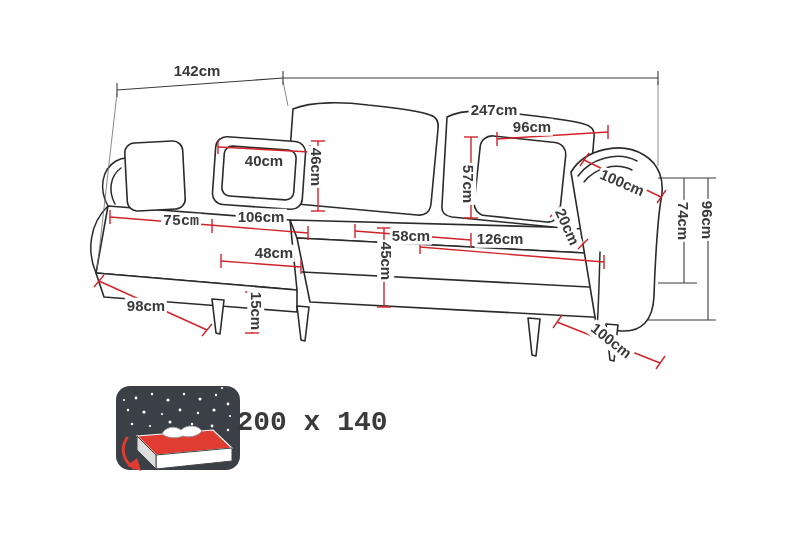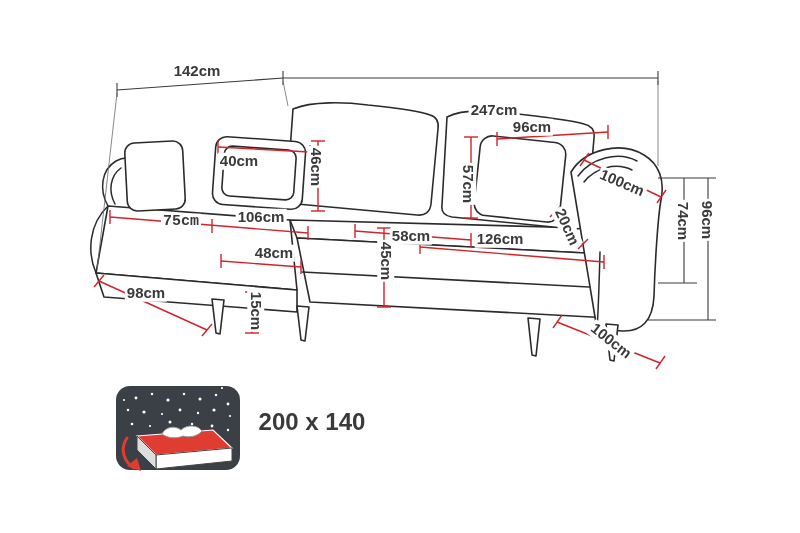--- a/index.html
+++ b/index.html
@@ -27,22 +27,23 @@
     font-weight: bold; font-size: 15px; line-height: 1.1;
     color: var(--label-text, #3a3a3a); background: #fff;
     padding: 0 2px; white-space: nowrap;
   }
   .dim.rot90 { transform: translate(-50%,-50%) rotate(90deg); }
   .dim.rot20 { transform: translate(-50%,-50%) rotate(23deg); }
   .dim.rot38 { transform: translate(-50%,-50%) rotate(38deg); }
   .dim.rot65 { transform: translate(-50%,-50%) rotate(66deg); }
   .bedsize {
     position: absolute; transform: translate(-50%,-50%);
-    font-weight: bold; font-size: 24px; color: var(--label-text, #3a3a3a);
+    font-weight: bold; font-size: 28px; color: var(--label-text, #3a3a3a);
     white-space: nowrap;
+    font-family: Liberation Mono, monospace;
   }
 </style>
 </head>
 <body>
 
 <div class="stage">
 
   <svg class="art" width="800" height="533" viewBox="0 0 800 533">
 
     <g>
@@ -196,32 +197,32 @@
       <path d="M162,434 c3,-7 13,-9 19,-4 c6,-6 17,-5 21,1 c-4,5 -12,7 -19,5 c-7,3 -16,2 -21,-2 z" fill="#ffffff" stroke="#999999" stroke-width="1"></path>
 
       <path class="icon-red-ln" d="M127,438 c-7,10 -4,23 7,30"></path>
       <polygon class="icon-red-fill" points="141,471 127,466 137,458"></polygon>
     </g>
   </svg>
 
   <div class="dim" style="left:494px; top:64px;margin-top:46px;">247cm</div>
   <div class="dim" style="left:197px; top:71px;">142cm</div>
   <div class="dim" style="left:532px; top:127px;">96cm</div>
-  <div class="dim" style="left:239px; top:161px;">40cm</div>
+  <div class="dim" style="left:264px; top:161px;">40cm</div>
   <div class="dim rot90" style="left:316px; top:167px;">46cm</div>
   <div class="dim rot90" style="left:468px; top:184px;">57cm</div>
   <div class="dim" style="left:181px; top:222px;font-family:Liberation Mono, monospace;">75cm</div>
   <div class="dim" style="left:261px; top:217px;">106cm</div>
   <div class="dim" style="left:411px; top:236px;">58cm</div>
   <div class="dim" style="left:500px; top:239px;">126cm</div>
   <div class="dim rot65" style="left:567px; top:227px;">20cm</div>
   <div class="dim rot20" style="left:622px; top:183px;">100cm</div>
   <div class="dim rot90" style="left:683px; top:221px;">74cm</div>
   <div class="dim rot90" style="left:707px; top:220px;">96cm</div>
   <div class="dim" style="left:274px; top:253px;">48cm</div>
   <div class="dim rot90" style="left:386px; top:261px;">45cm</div>
-  <div class="dim" style="left:146px; top:293px;">98cm</div>
+  <div class="dim" style="left:146px; top:306px;">98cm</div>
   <div class="dim rot90" style="left:256px; top:311px;">15cm</div>
   <div class="dim rot38" style="left:611px; top:341px;">100cm</div>
 
   <div class="bedsize" style="left:312px; top:422px;">200 x 140</div>
 
 </div>
 
 </body></html>

